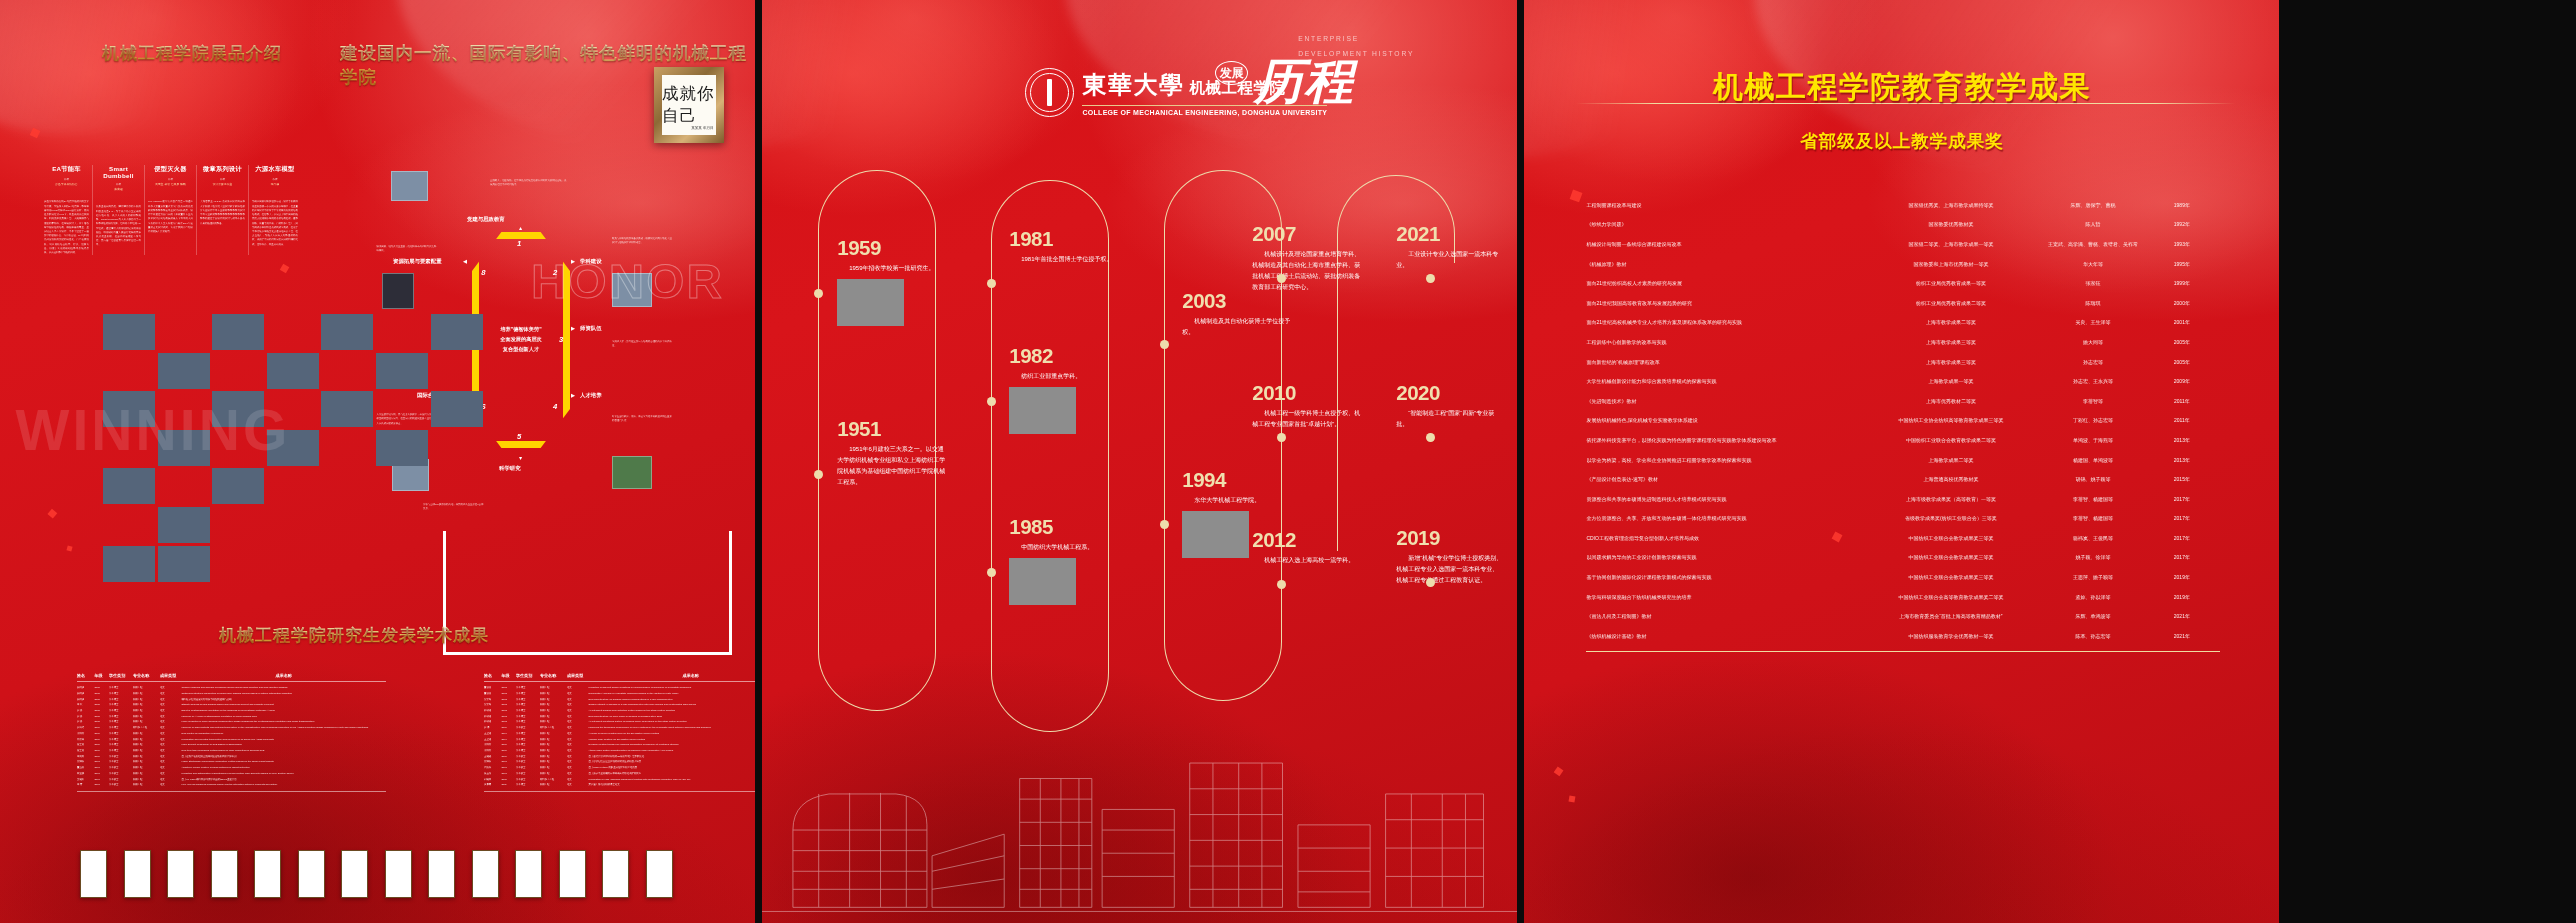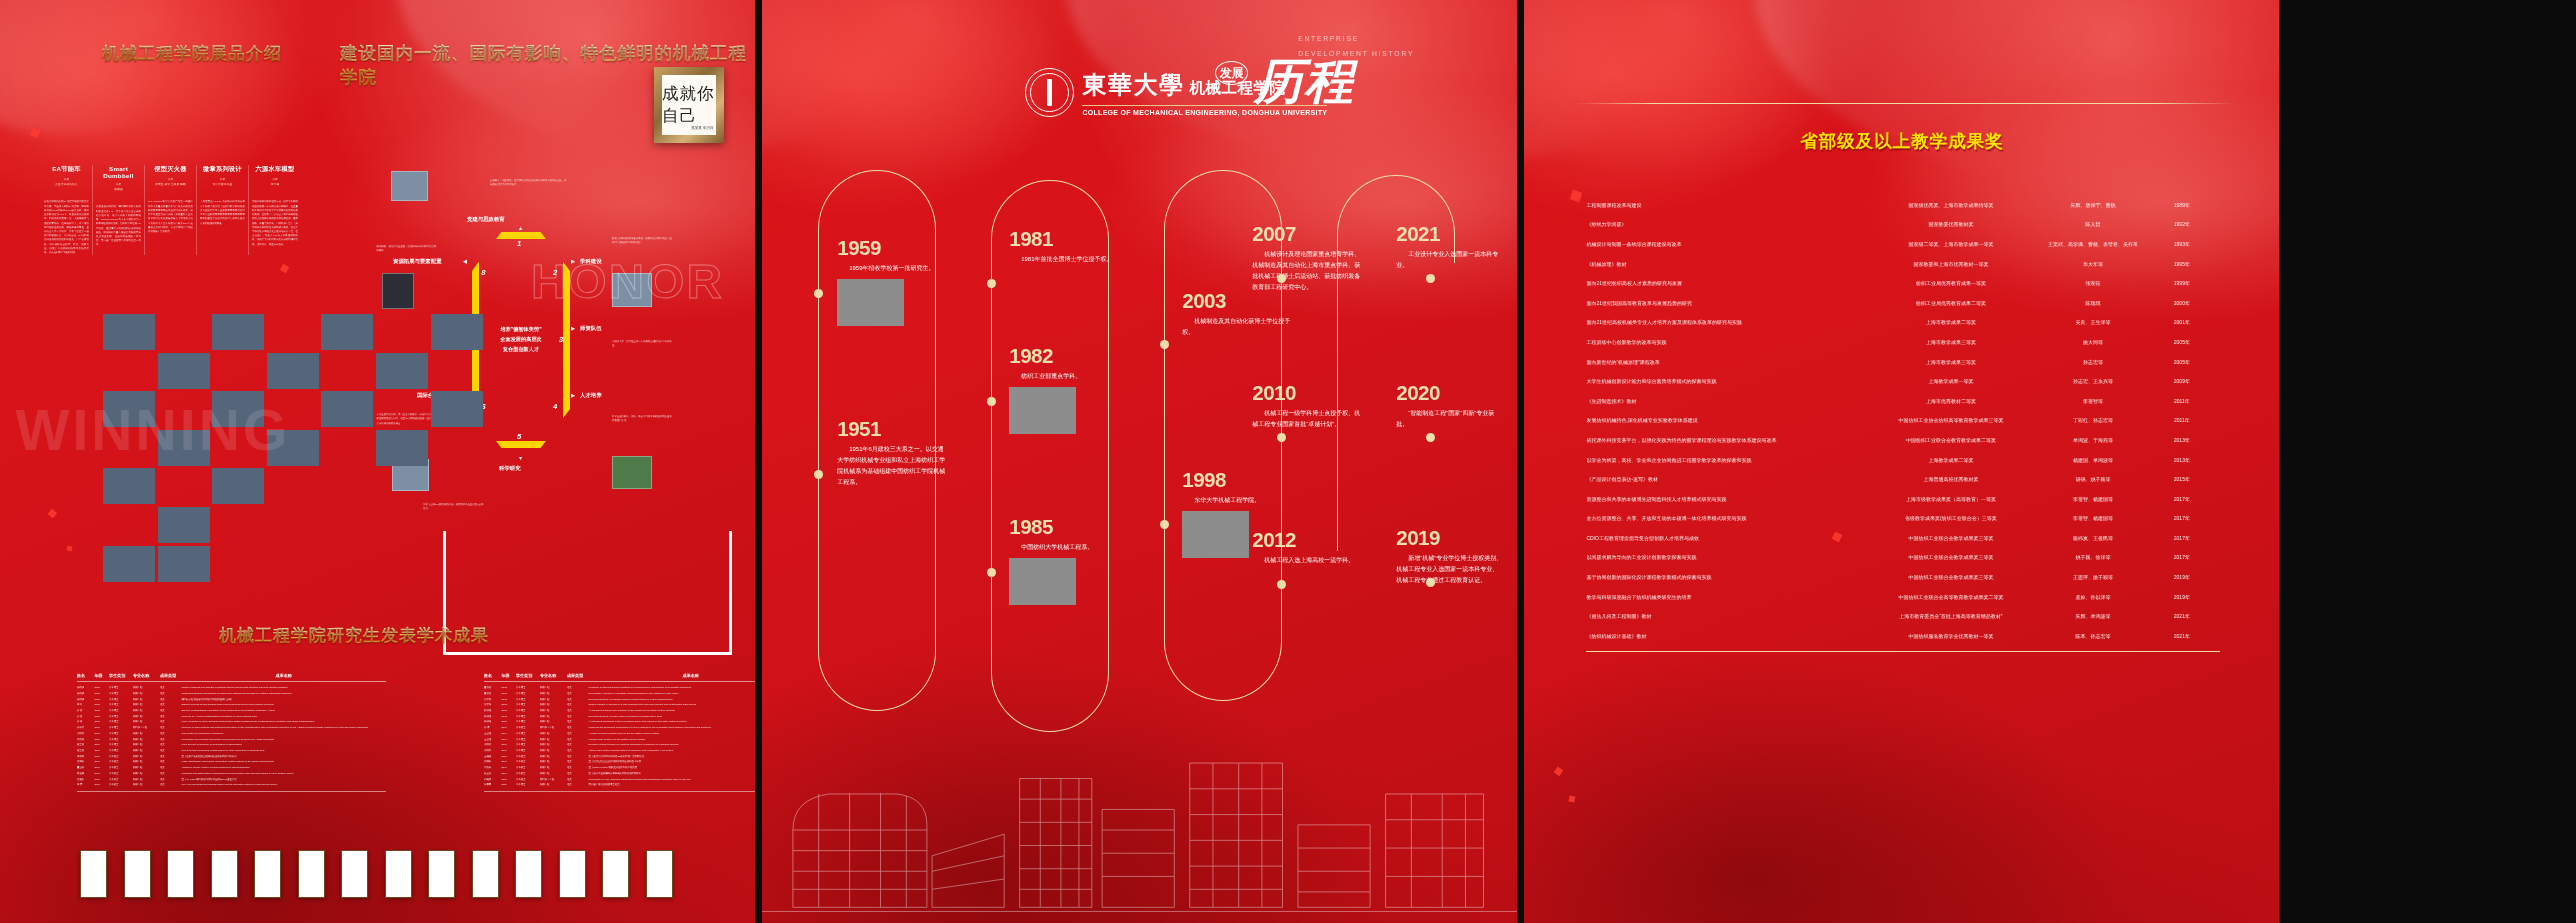--- a/index.html
+++ b/index.html
@@ -762,21 +762,21 @@
     </div>
     <div class="tl-dot" style="left:225px;top:568px"></div>
 
     <div class="tl-col" style="left:420px;top:289px;width:111px">
       <div class="tl-year">2003</div>
       <div class="tl-text">机械制造及其自动化获博士学位授予权。</div>
     </div>
     <div class="tl-dot" style="left:398px;top:340px"></div>
 
     <div class="tl-col" style="left:420px;top:468px;width:111px">
-      <div class="tl-year">1998</div>
+      <div class="tl-year">1994</div>
       <div class="tl-text">东华大学机械工程学院。</div>
       <div class="tl-img"></div>
     </div>
     <div class="tl-dot" style="left:398px;top:520px"></div>
 
     <div class="tl-col" style="left:490px;top:222px;width:111px">
       <div class="tl-year">2007</div>
       <div class="tl-text">机械设计及理论国家重点培育学科、机械制造及其自动化上海市重点学科、获批机械工程博士后流动站、获批纺织装备教育部工程研究中心。</div>
     </div>
     <div class="tl-dot" style="left:515px;top:274px"></div>
@@ -838,20 +838,21 @@
 
   <div id="panel-right" class="redbg">
     <div class="swoosh" style="right:-41px;top:-155px;width:567px;height:330px;transform:rotate(6deg)"></div>
     <div class="swoosh" style="left:-144px;top:-82px;width:412px;height:222px;transform:rotate(-22deg)"></div>
     <div class="confetti" style="left:47px;top:191px;width:10.3px;height:10.3px;transform:rotate(20deg)"></div>
     <div class="confetti" style="left:31px;top:768px;width:7.2px;height:7.2px;transform:rotate(35deg)"></div>
     <div class="confetti" style="left:45px;top:796px;width:5.7px;height:5.7px;transform:rotate(10deg)"></div>
     <div class="confetti" style="left:309px;top:533px;width:8.2px;height:8.2px;transform:rotate(28deg)"></div>
 
     <div class="p3-rule"></div>
+    <div class="p3-t1">机械工程学院教育教学成果</div>
     <div class="p3-t2">省部级及以上教学成果奖</div>
 
     <div class="awards">
       <div id="aw-body">
           <div class="aw-row">
             <span class="aw-c1">工程制图课程改革与建设</span>
             <span class="aw-c2">国家级优秀奖、上海市教学成果特等奖</span>
             <span class="aw-c3">朱辉、唐保宁、曹桄</span>
             <span class="aw-c4">1989年</span>
           </div>

